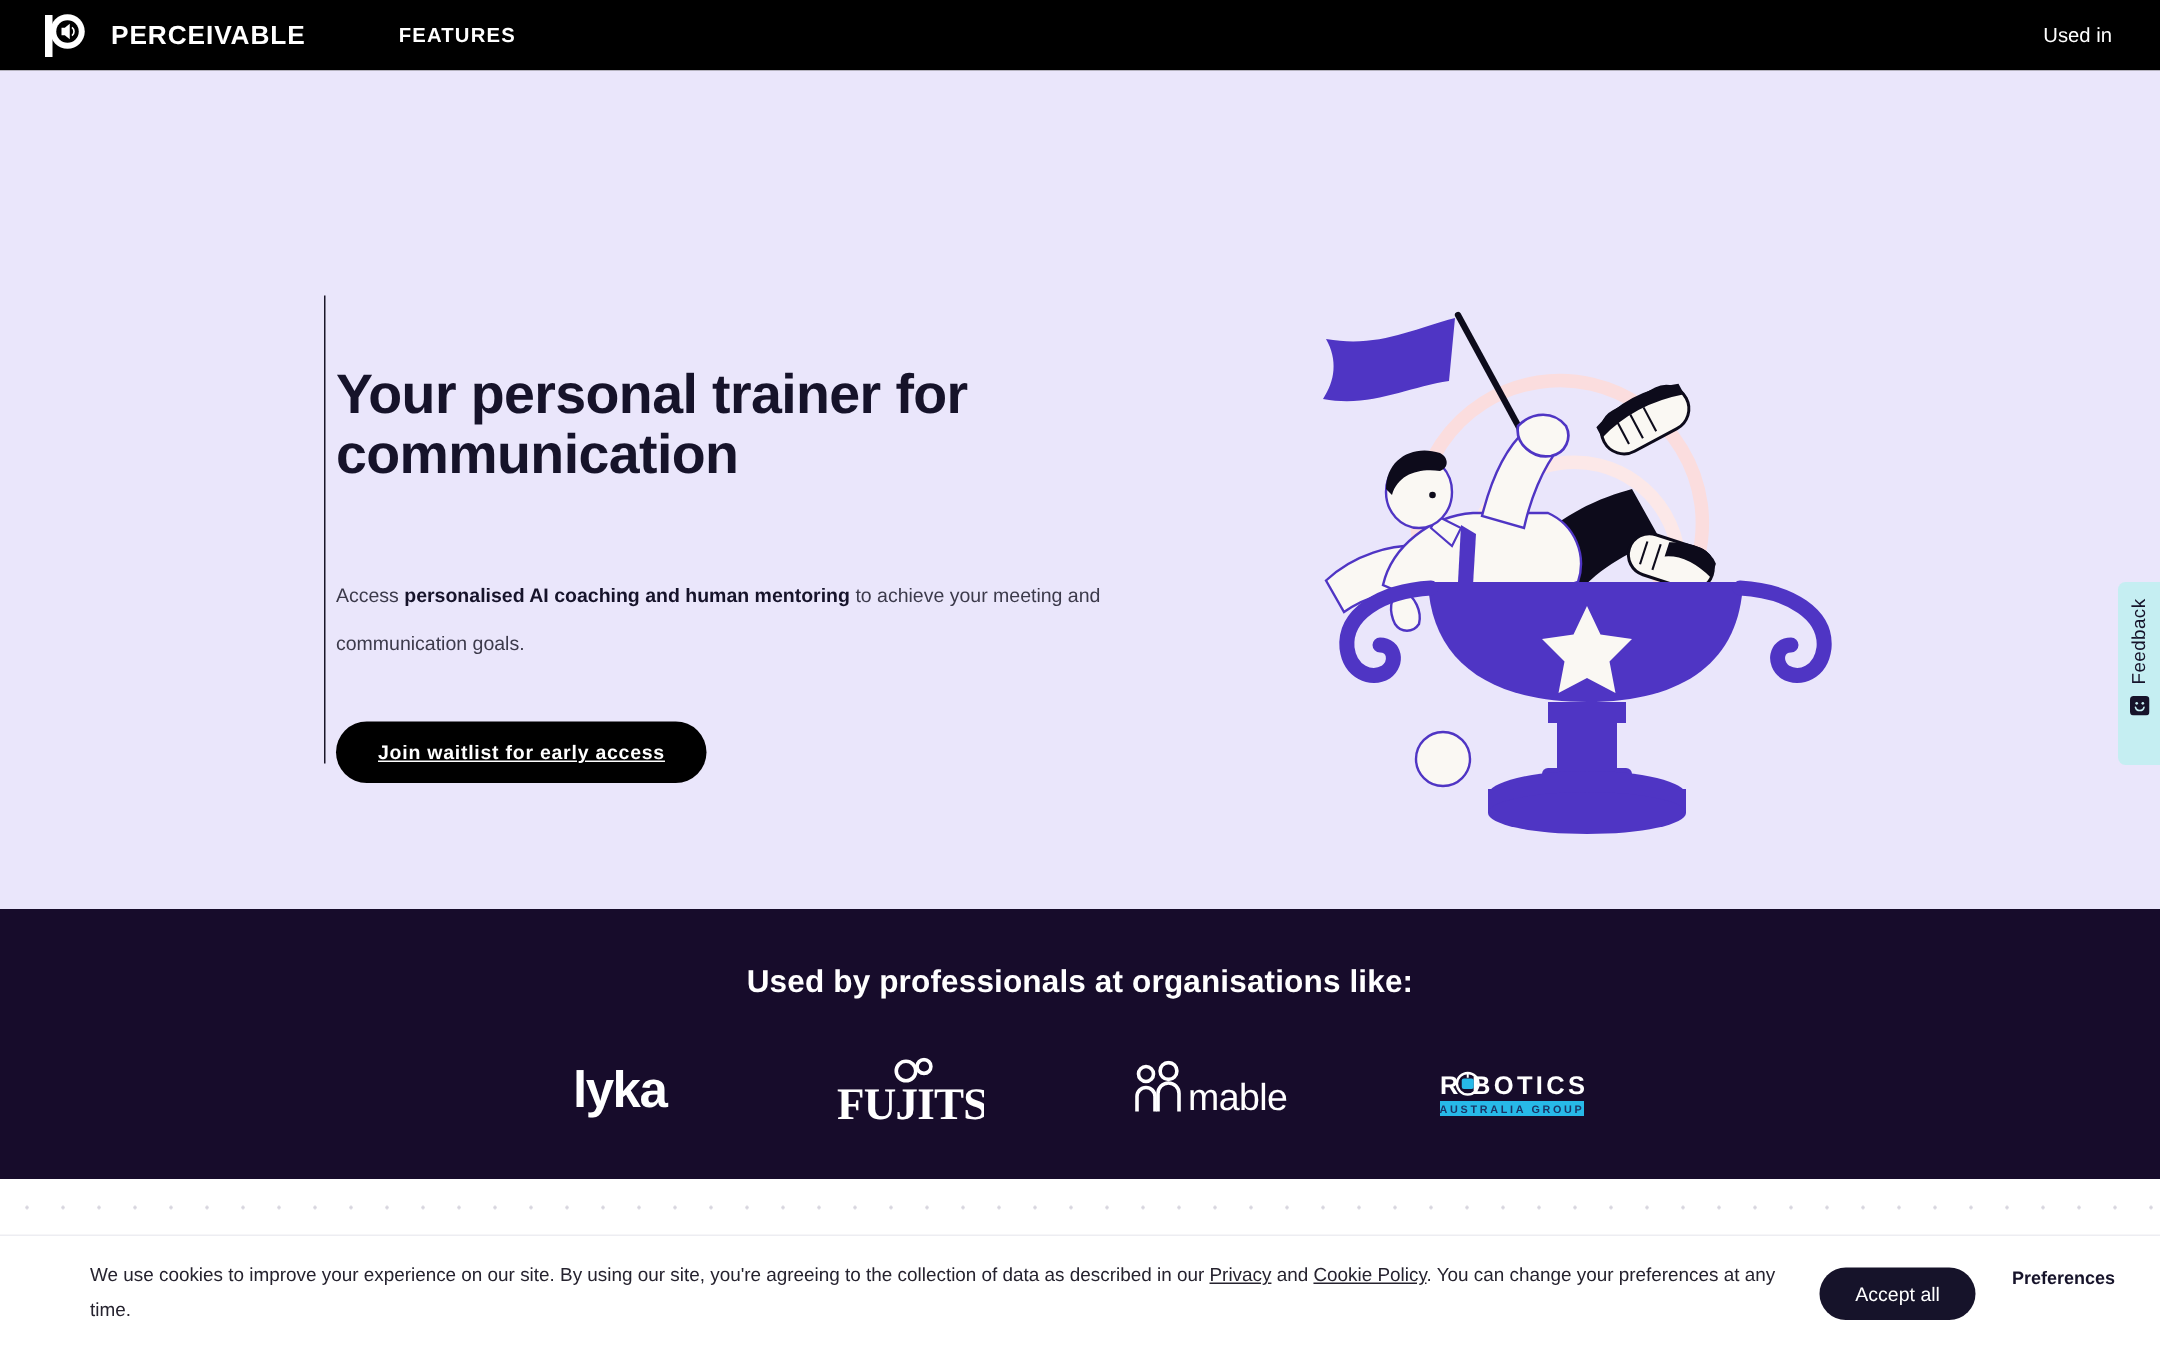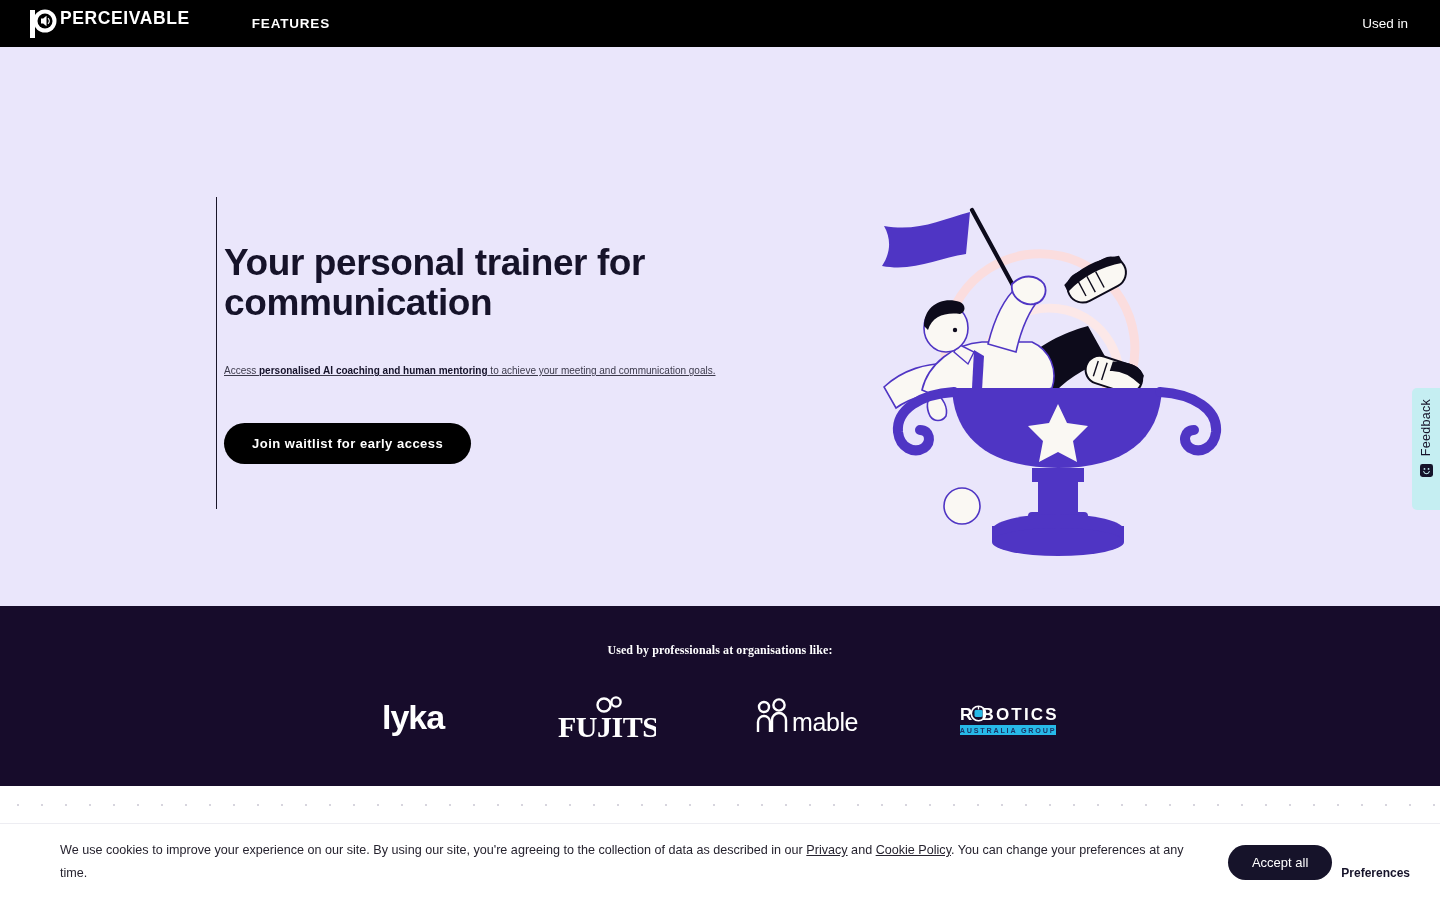--- a/index.html
+++ b/index.html
@@ -12,21 +12,21 @@
   #page { position: relative; width: 1440px; height: 900px; }
 
   
   .navbar {
     position: absolute; top: 0; left: 0;
     width: 1440px; height: 47px;
     background: #000000;
     display: flex; align-items: center;
   }
   .brand {
-    display: flex; 
+    display: flex; align-items: center; gap: 14px;
     margin-left: 30px; cursor: pointer;
   }
   .brand-logo { width: 30px; height: 32px; display: block; }
   .brand-name {
     color: #ffffff; font-size: 17.5px; font-weight: bold;
     letter-spacing: 0.6px;
   }
   .nav-link-features {
     margin-left: 62px;
     color: #ffffff; font-size: 13.5px; font-weight: bold;
@@ -50,50 +50,50 @@
     padding-left: 7px;
     height: 312px;
   }
   .hero-title {
     font-size: 37px; line-height: 40px; font-weight: bold;
     color: #16132A; letter-spacing: -0.4px;
     margin-top: 46px;
     max-width: 470px;
   }
   .hero-sub {
-    margin-top: 32px;
-    font-size: 10px; line-height: 32px;
-    color: #3C3A4B; max-width: 600px; text-decoration: underline;
+    margin-top: 58px;
+    font-size: 13px; line-height: 32px;
+    color: #3C3A4B; max-width: 600px;
   }
   .hero-sub b { color: #16132A; font-weight: bold; }
   .hero-cta {
     margin-top: 36px;
     display: inline-block;
     background: #000000; color: #ffffff;
     font-size: 13px; font-weight: bold; letter-spacing: 0.5px;
     padding: 13px 28px; border-radius: 22px;
     border: none; cursor: pointer;
     font-family: "Liberation Sans", sans-serif;
+    text-decoration: underline;
   }
   .hero-art {
     position: absolute; left: 862px; top: 145px;
     width: 360px; height: 365px;
   }
 
   
   .logoband {
     position: absolute; top: 606px; left: 0;
     width: 1440px; height: 180px;
     background: #170C2B;
   }
   .logoband-title {
     text-align: center; margin-top: 37px;
-    color: #ffffff; font-size: 12px; font-weight: bold;
+    color: #ffffff; font-size: 21px; font-weight: bold;
     letter-spacing: 0.1px;
-    font-family: Liberation Serif, serif;
   }
   .logo-row {
     display: flex; align-items: center; justify-content: center;
     gap: 98px; margin-top: 38px;
   }
   .logo-item { display: flex; align-items: center; justify-content: center; height: 46px; }
 
   
   .dotstrip {
     position: absolute; top: 786px; left: 0;
@@ -111,21 +111,21 @@
     width: 1440px; height: 76px;
     background: #FFFFFF;
     display: flex; align-items: center; padding-left: 28px;
   }
   .cookie-text {
     margin-left: 32px; width: 1140px;
     font-size: 12.6px; line-height: 23px; color: #26232F;
   }
   .cookie-text a { color: #26232F; text-decoration: underline; cursor: pointer; }
   .cookie-actions {
-    display: flex; align-items: flex-end; gap: 9px;
+    display: flex; align-items: flex-start; gap: 24px;
     margin-left: auto; margin-right: 30px;
   }
   .btn-accept {
     background: #16132A; color: #ffffff;
     font-size: 13px; padding: 10px 24px; border-radius: 20px;
     border: none; cursor: pointer;
     font-family: "Liberation Sans", sans-serif;
   }
   .btn-prefs {
     background: none; border: none; cursor: pointer;

